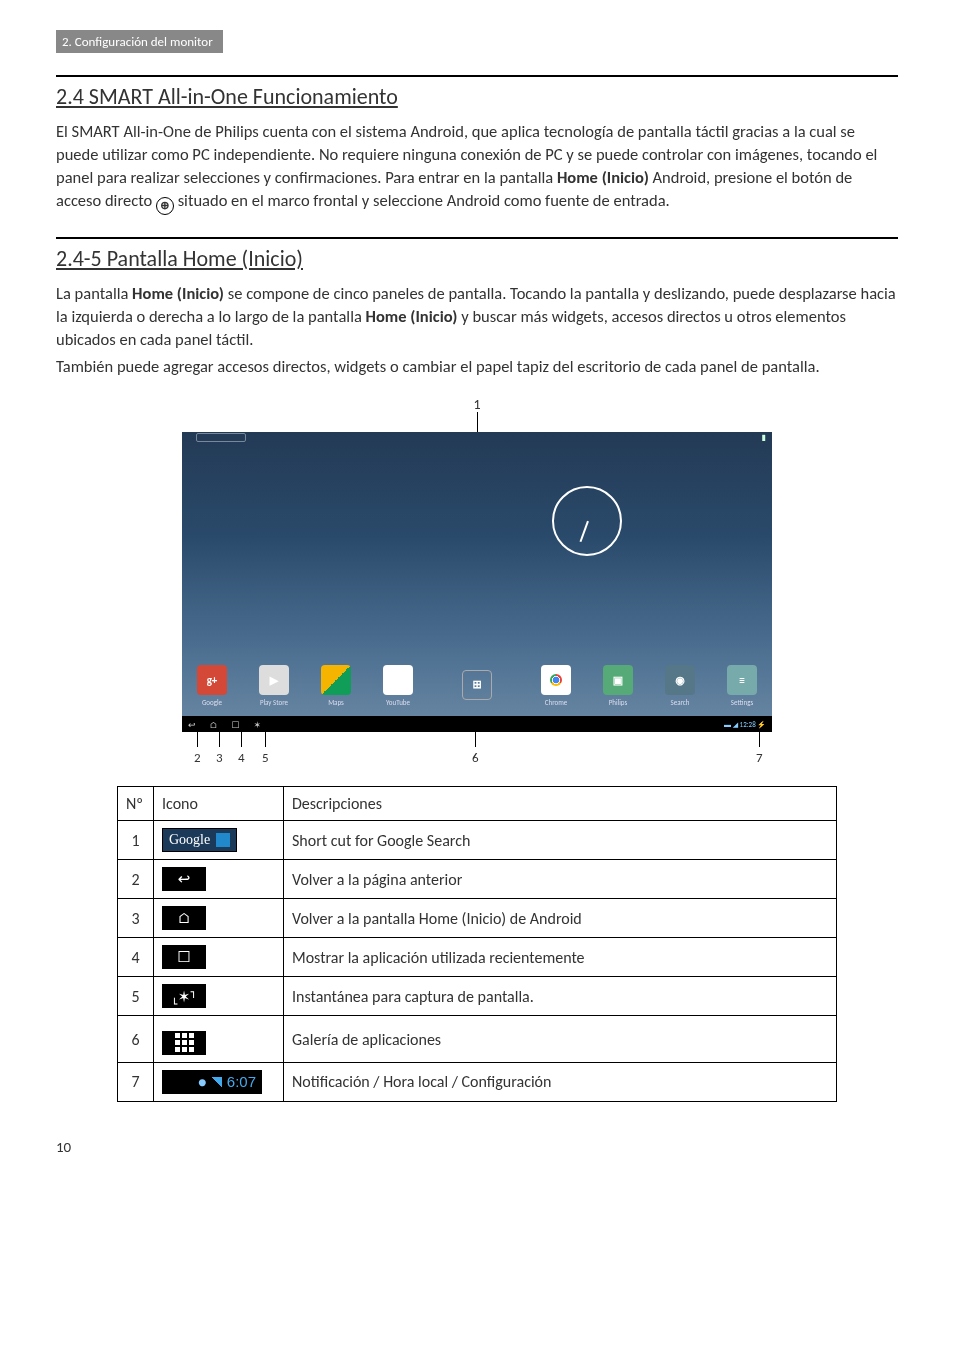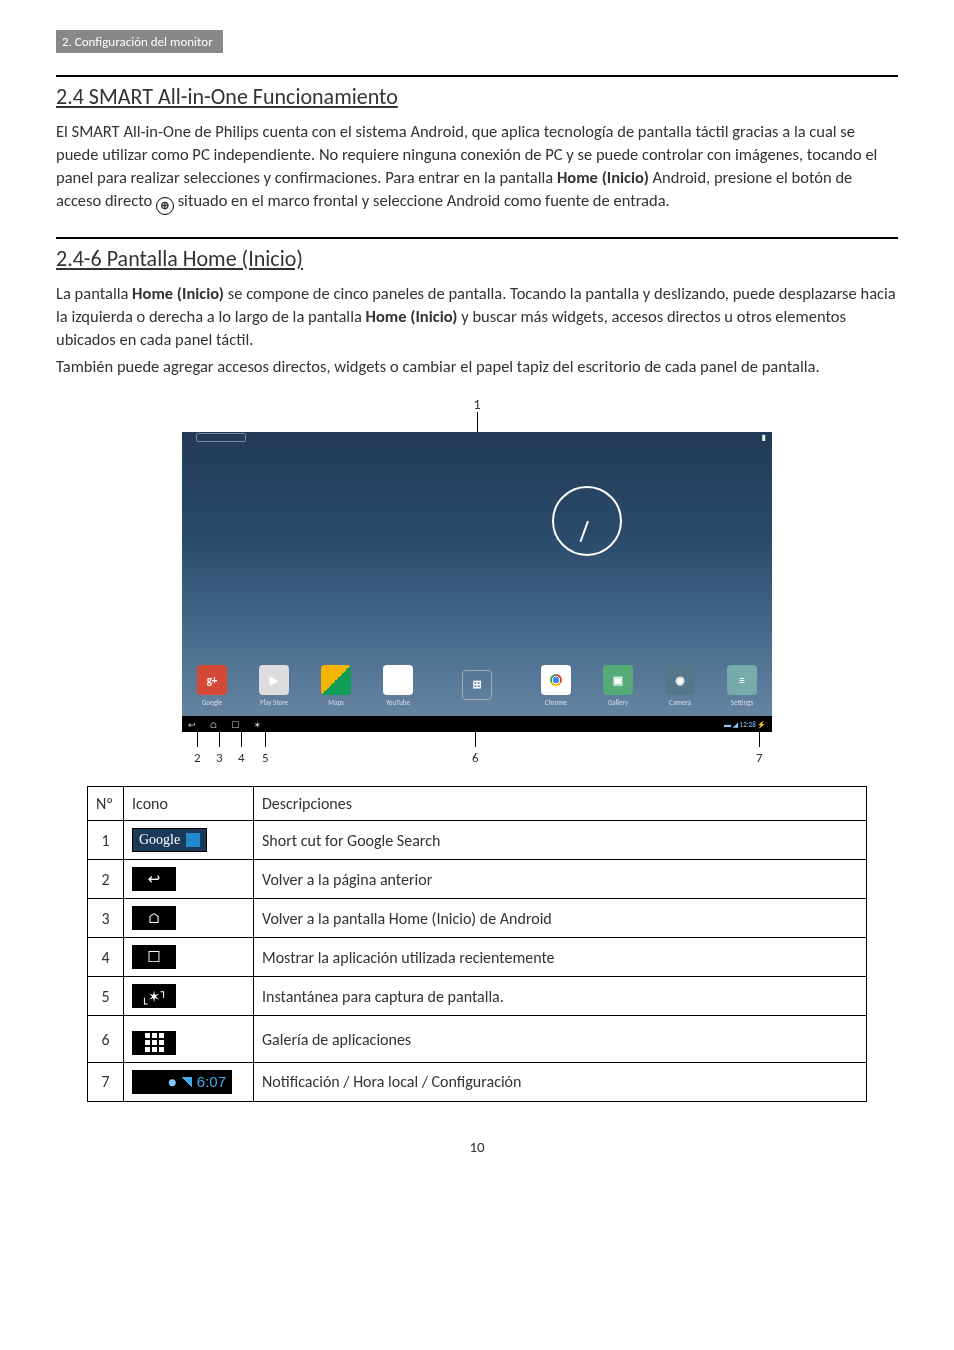--- a/index.html
+++ b/index.html
@@ -146,21 +146,21 @@
   .cb::before{
     content:"";
     position:absolute;
     bottom:18px; left:50%;
     width:1px; height:16px;
     background:#000;
   }
 
   
   table.desc {
-    width: 780px;
+    width: 720px;
     margin: 14px auto 0 auto;
     border-collapse: collapse;
     font-size: 16px;
   }
   table.desc th, table.desc td {
     border: 1px solid #000;
     padding: 7px 8px;
     text-align: left;
     vertical-align: middle;
     font-weight:300;
@@ -180,37 +180,37 @@
     display:inline-flex;align-items:center;justify-content:center;
     background:#000;color:#fff;
     width:44px;height:24px;font-size:15px;
   }
   .iconbox.wide{width:100px;justify-content:flex-end;padding-right:6px;gap:6px;}
   .dot9{display:inline-grid;grid-template-columns:repeat(3,5px);gap:2px;}
   .dot9 i{width:5px;height:5px;background:#fff;}
   .statusicons{display:flex;align-items:center;gap:5px;}
   .sig{width:10px;height:10px;background:linear-gradient(to top right,transparent 48%,#4ae 50%);}
 
-  .pagenum{text-align:center;margin-top:36px;font-size:15px;}
+  .pagenum{text-align:left;margin-top:36px;font-size:15px;}
 </style>
 </head>
 <body>
 
 
 
 <div class="tab">2. Configuración del monitor</div>
 
 <hr class="rule">
 <h2 class="sect">2.4  SMART All-in-One Funcionamiento</h2>
 <p class="body">
   <span>El SMART All-in-One de Philips cuenta con el sistema Android, que aplica tecnología de pantalla táctil gracias a la cual se puede utilizar como PC independiente. No requiere ninguna conexión de PC y se puede controlar con imágenes, tocando el panel para realizar selecciones y confirmaciones. Para entrar en la pantalla </span><span class="b">Home (Inicio)</span><span> Android, presione el botón de acceso directo </span><span class="inline-icon">⊕</span><span> situado en el marco frontal y seleccione Android como fuente de entrada.</span>
 </p>
 
 <hr class="rule">
-<h2 class="sect">2.4-6  Pantalla Home (Inicio)</h2>
+<h2 class="sect">2.4-5  Pantalla Home (Inicio)</h2>
 <p class="body">
   <span>La pantalla </span><span class="b">Home (Inicio)</span><span> se compone de cinco paneles de pantalla. Tocando la pantalla y deslizando, puede desplazarse hacia la izquierda o derecha a lo largo de la pantalla </span><span class="b">Home (Inicio)</span><span> y buscar más widgets, accesos directos u otros elementos ubicados en cada panel táctil.</span>
 </p>
 <p class="body">También puede agregar accesos directos, widgets o cambiar el papel tapiz del escritorio de cada panel de pantalla.</p>
 
 
 <div class="figure">
   <div class="callout-top">
     <span>1</span>
     <div class="line"></div>
@@ -245,25 +245,25 @@
       <div class="app">
           <div class="ic ic-apps">⊞</div>
         </div>
       <div class="dock-group">
         <div class="app">
             <div class="ic ic-chrome"></div>
             <div class="lbl">Chrome</div>
           </div>
         <div class="app">
             <div class="ic ic-gallery">▣</div>
-            <div class="lbl">Gallery</div>
+            <div class="lbl">Philips</div>
           </div>
         <div class="app">
             <div class="ic ic-camera">◉</div>
-            <div class="lbl">Camera</div>
+            <div class="lbl">Search</div>
           </div>
         <div class="app">
             <div class="ic ic-settings">≡</div>
             <div class="lbl">Settings</div>
           </div>
       </div>
     </div>
     <div class="navbar">
       <div class="nav-left">
         <span class="nav-ic">↩</span>

